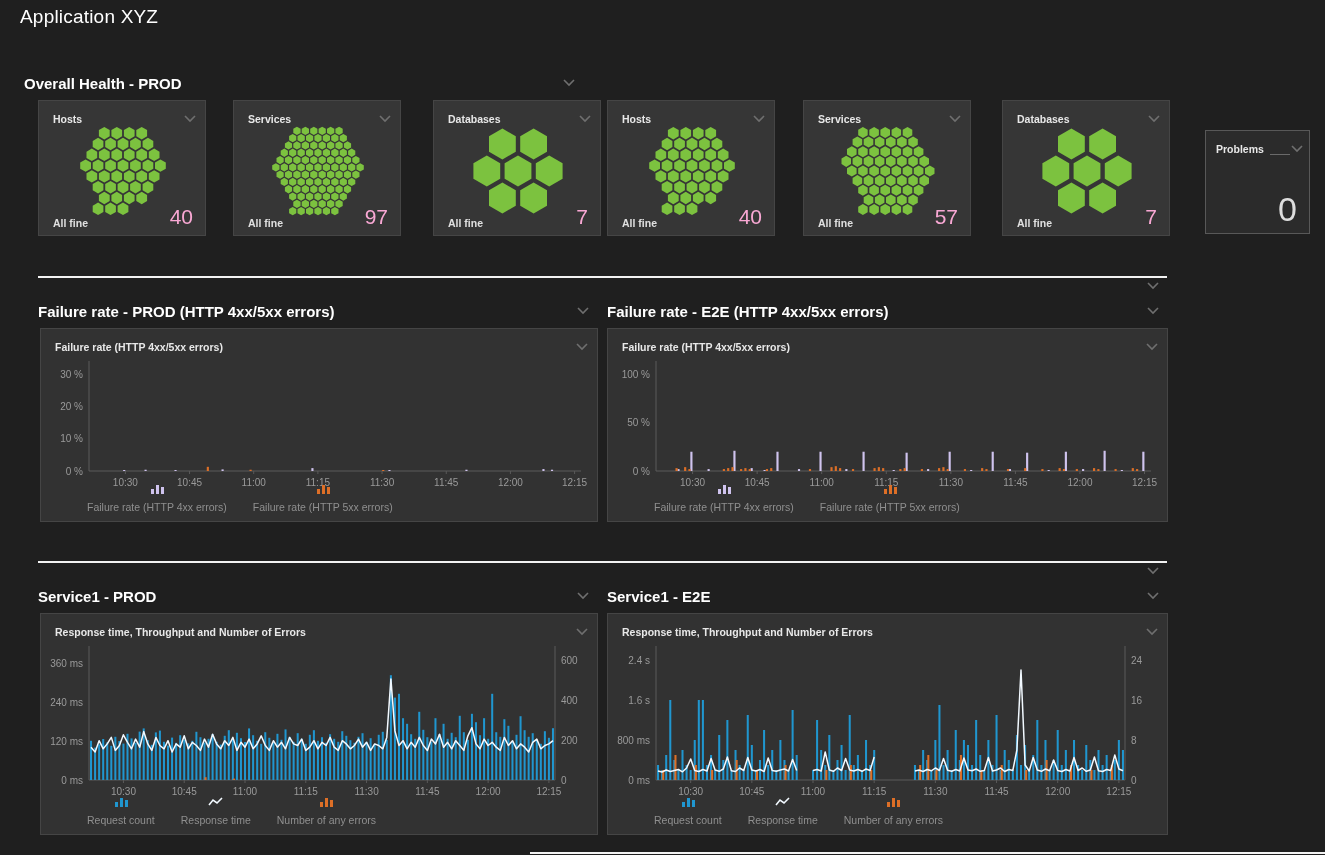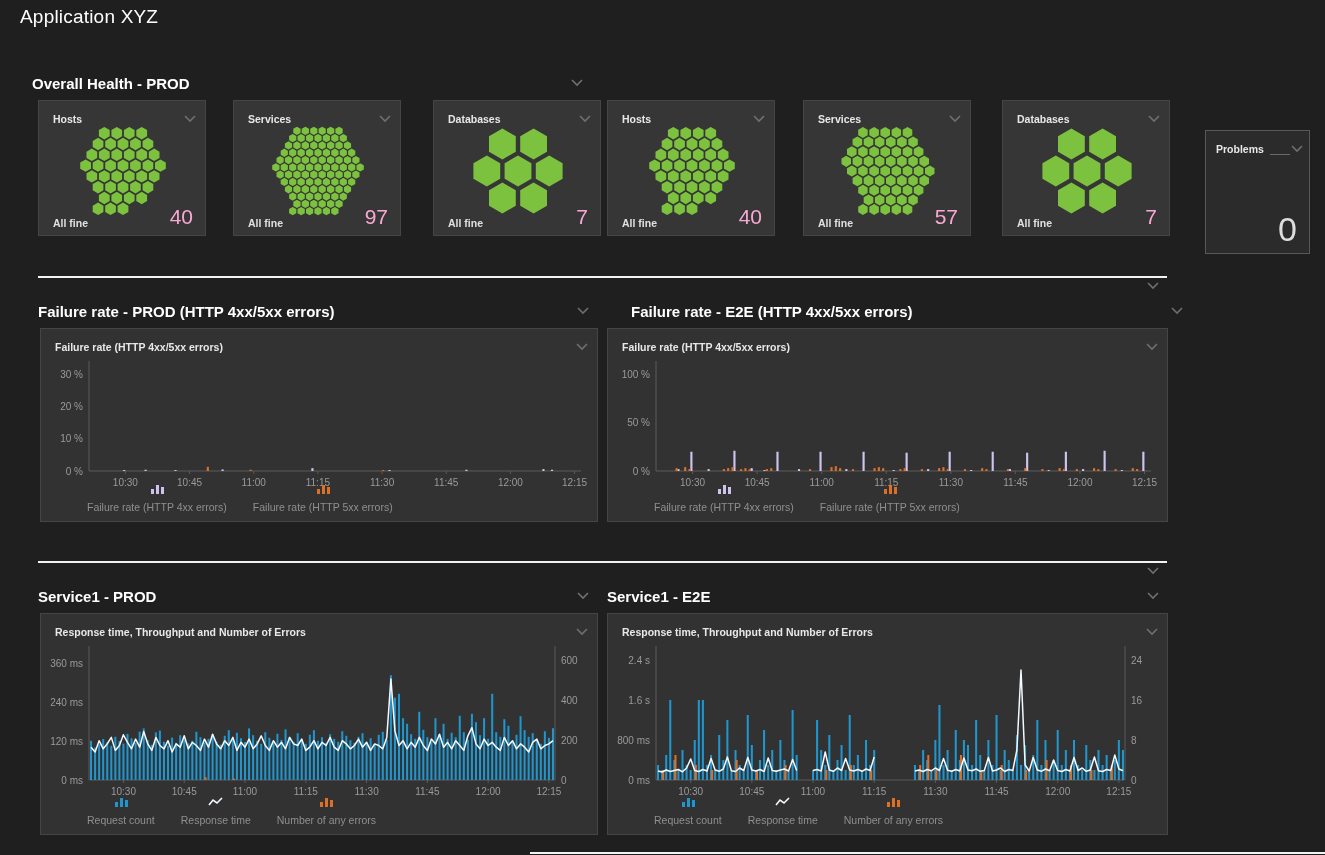--- a/index.html
+++ b/index.html
@@ -16,21 +16,21 @@
 
   .tile { position:absolute; background:#363636; border:1px solid #454545; }
   .health-tile { width:168px; height:136px; }
   .tile-head { position:absolute; left:0; top:0; right:0; height:24px; display:flex; justify-content:space-between; align-items:flex-end; padding:0 8px 0 14px; }
   .tile-head .tt { color:#e8e8e8; font-size:10.5px; font-weight:700; }
   .hex-wrap { position:absolute; left:0; top:22px; width:100%; height:96px; }
   .tile-foot { position:absolute; left:0; bottom:6px; right:0; display:flex; justify-content:space-between; align-items:flex-end; padding:0 12px 0 14px; }
   .tile-foot .st { color:#e0e0e0; font-size:10.5px; font-weight:700; }
   .tile-foot .cnt { color:#f9a8d4; font-size:21px; font-weight:400; }
 
-  .problems-tile { width:105px; height:124px; background:#2b2b2b; border:1px solid #585858; }
+  .problems-tile { width:105px; height:104px; background:#2b2b2b; border:1px solid #585858; }
   .problems-tile .tile-head { padding:0 6px 0 10px; }
   .problems-dash { width:22px; height:1px; background:#6a6a6a; margin-left:6px; }
   .problems-count { position:absolute; right:12px; bottom:4px; color:#dddddd; font-size:34px; font-weight:300; }
 
   .divider { position:absolute; height:2px; background:#f2f2f2; }
   .abs-chev { position:absolute; }
 
   .chart-tile { background:#323232; border:1px solid #454545; }
   .chart-tile .svgbox { position:absolute; left:2px; right:2px; top:26px; }
   .legend { position:absolute; left:46px; bottom:8px; display:flex; gap:26px; align-items:center; }
@@ -39,21 +39,21 @@
 
   text { font-family:"Liberation Sans", sans-serif; }
 </style>
 </head>
 <body>
 
 <div id="board">
 
   <div class="page-title">Application XYZ</div>
 
-  <div class="sec-head" style="left:32px; top:73px; width:552px;">
+  <div class="sec-head" style="left:24px; top:73px; width:552px;">
     <span class="t">Overall Health - PROD</span>
     <span class="chev">
         <svg width="12" height="8">
           <path d="M1,1 L6,6 L11,1" stroke="#6f6f6f" stroke-width="1.6" fill="none"></path>
         </svg>
       </span>
   </div>
 
   <div class="tile health-tile" style="left:38px; top:100px;">
     <div class="tile-head">
@@ -421,21 +421,21 @@
     </span>
 
   <div class="sec-head" style="left:38px; top:301px; width:552px;">
     <span class="t">Failure rate - PROD (HTTP 4xx/5xx errors)</span>
     <span class="chev">
         <svg width="12" height="8">
           <path d="M1,1 L6,6 L11,1" stroke="#6f6f6f" stroke-width="1.6" fill="none"></path>
         </svg>
       </span>
   </div>
-  <div class="sec-head" style="left:607px; top:301px; width:553px;margin-left:24px;">
+  <div class="sec-head" style="left:607px; top:301px; width:553px;">
     <span class="t">Failure rate - E2E (HTTP 4xx/5xx errors)</span>
     <span class="chev">
         <svg width="12" height="8">
           <path d="M1,1 L6,6 L11,1" stroke="#6f6f6f" stroke-width="1.6" fill="none"></path>
         </svg>
       </span>
   </div>
 
   <div class="tile chart-tile" style="left:40px; top:328px; width:558px; height:194px;">
     <div class="tile-head">

